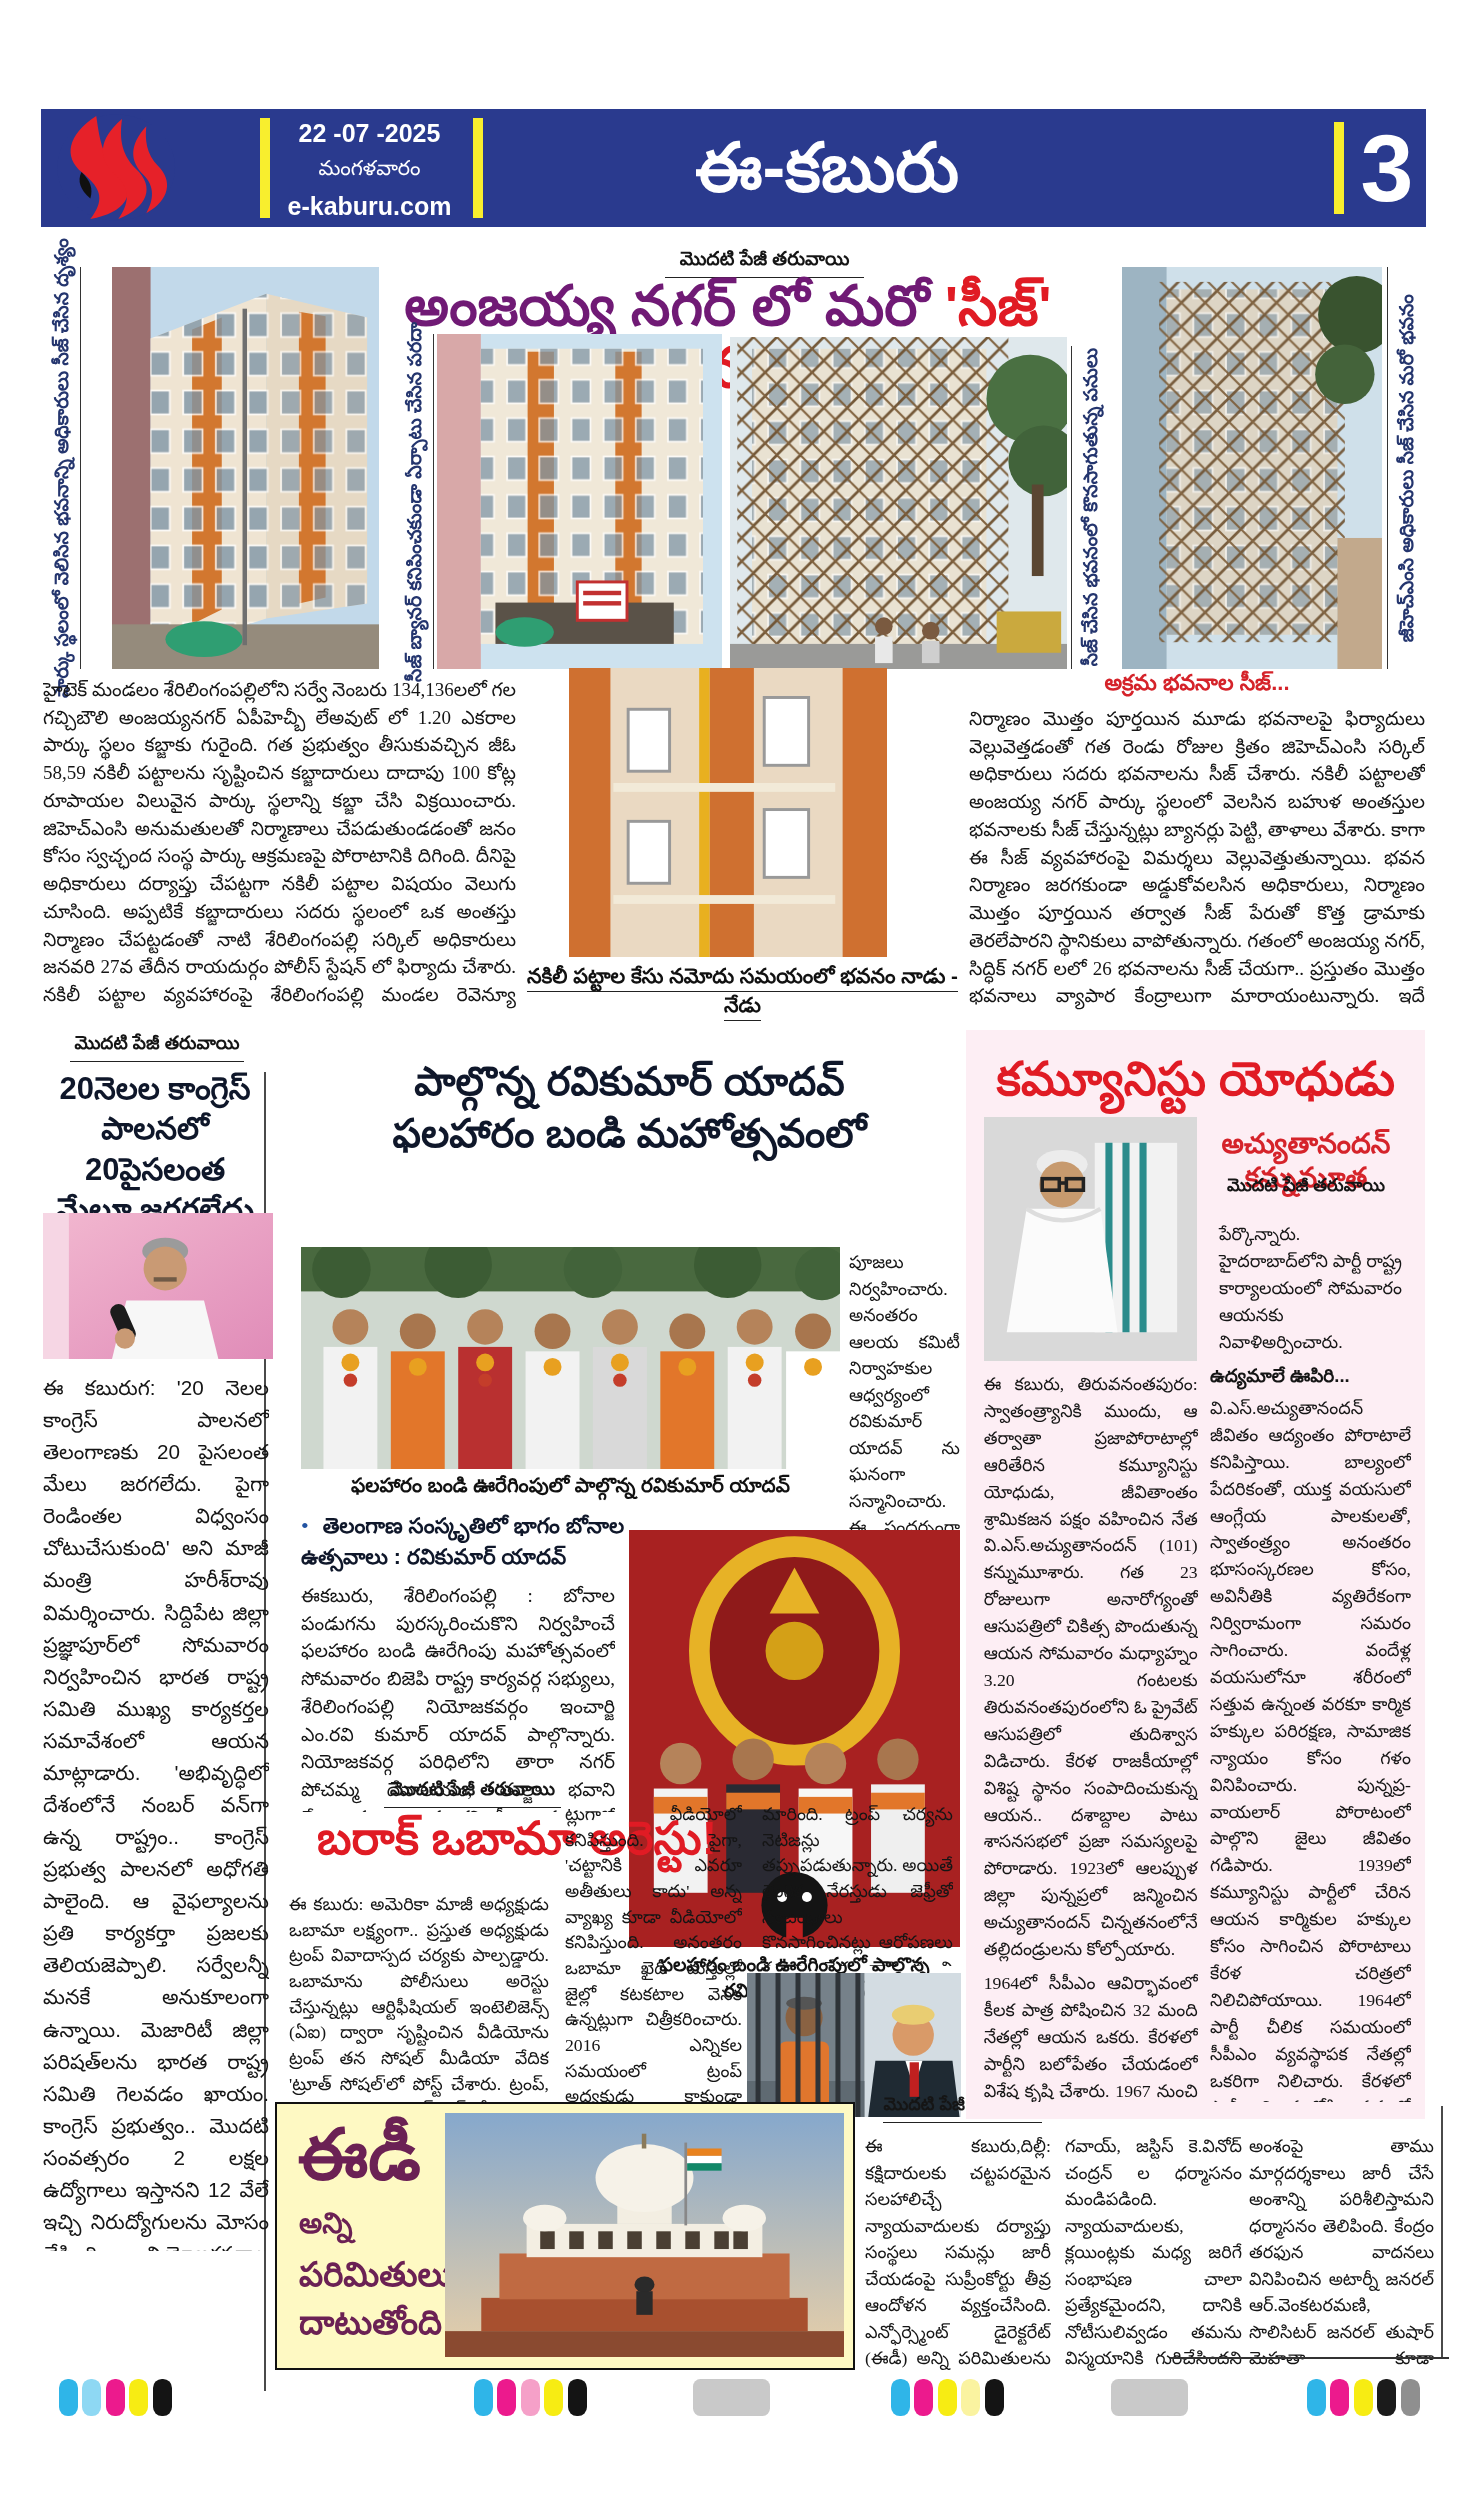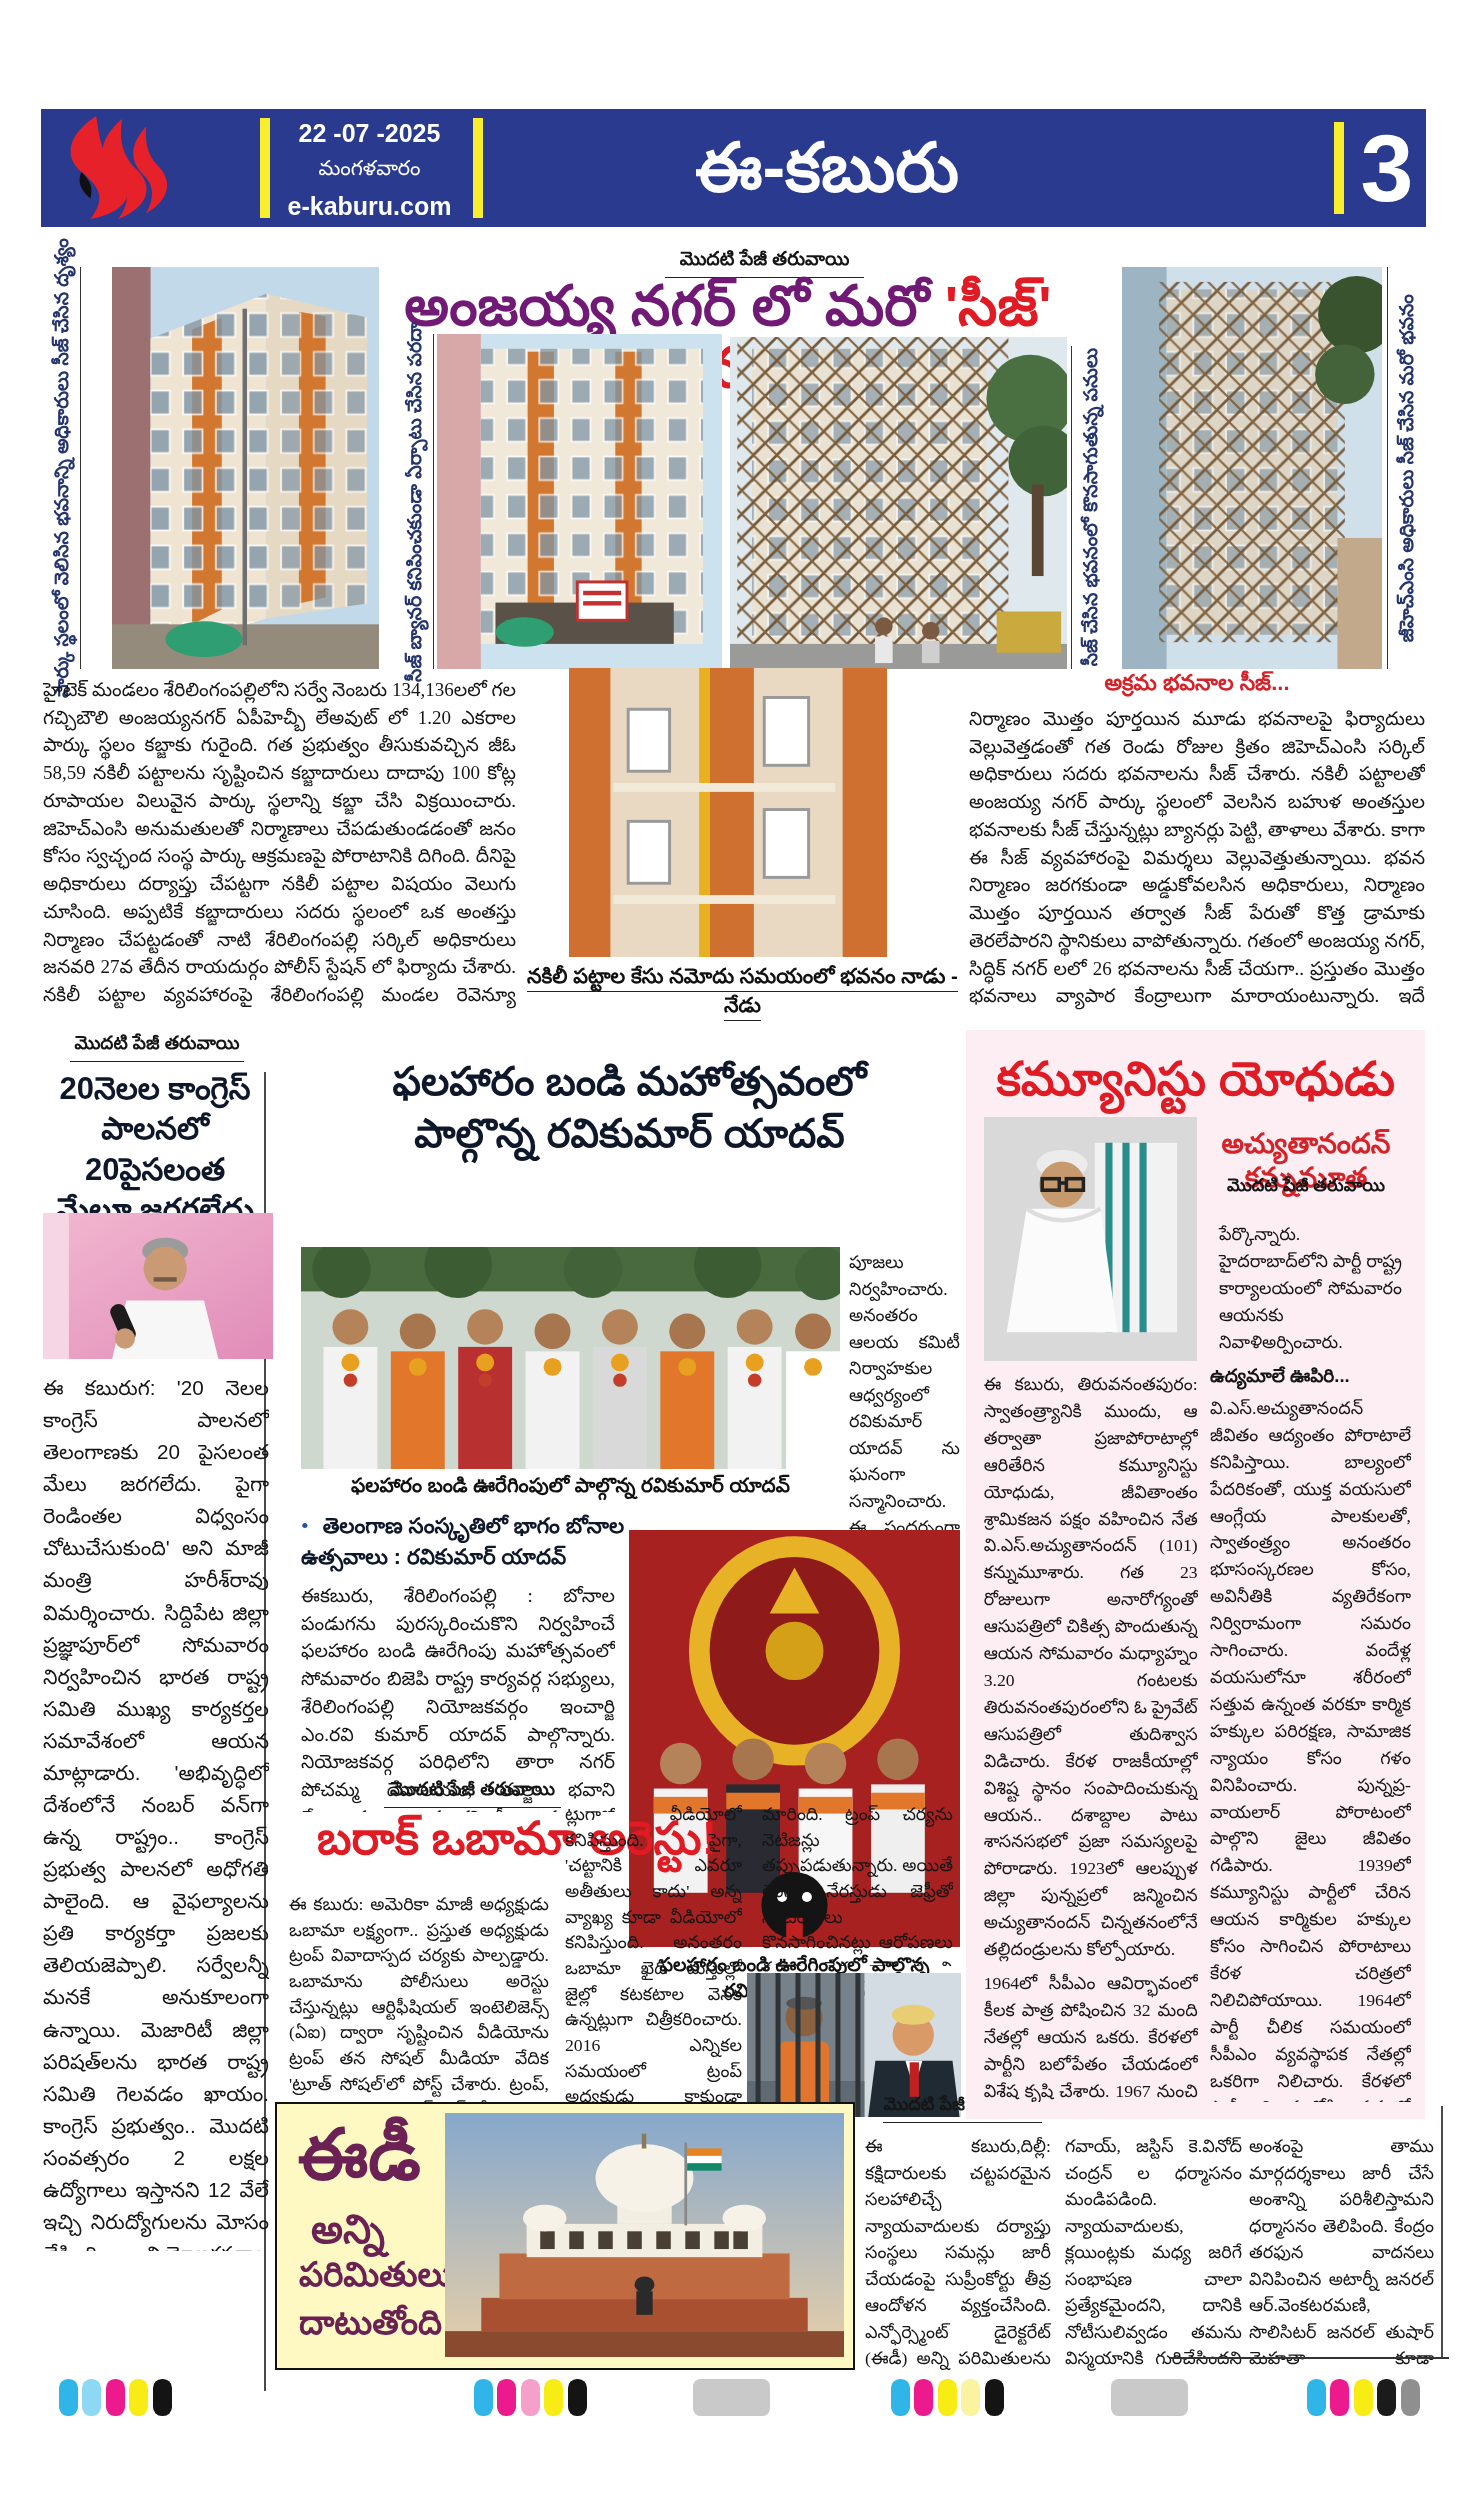--- a/index.html
+++ b/index.html
@@ -188,22 +188,22 @@
     <rect x="77" y="44" width="16" height="3" fill="#6f5a46"></rect>
     <path d="M58,60 L112,60 L122,100 L48,100 Z" fill="#f7f7f7"></path>
     <rect x="50" y="62" width="11" height="27" rx="5" fill="#1c1c1c" transform="rotate(-24 55 75)"></rect>
     <circle cx="57" cy="86" r="7" fill="#c99a74"></circle>
   </svg>
   <div class="abs clip" style="left:43px;top:1372px;width:226px;height:879px;">
     <p class="jst" style="margin:0;font-size:20.7px;line-height:1.55;font-family:'Liberation Sans',sans-serif;">ఈ కబురుగ: '20 నెలల కాంగ్రెస్ పాలనలో తెలంగాణకు 20 పైసలంత మేలు జరగలేదు. పైగా రెండింతల విధ్వంసం చోటుచేసుకుంది' అని మాజీ మంత్రి హరీశ్‌రావు విమర్శించారు. సిద్దిపేట జిల్లా ప్రజ్ఞాపూర్‌లో సోమవారం నిర్వహించిన భారత రాష్ట్ర సమితి ముఖ్య కార్యకర్తల సమావేశంలో ఆయన మాట్లాడారు. 'అభివృద్ధిలో దేశంలోనే నంబర్ వన్‌గా ఉన్న రాష్ట్రం.. కాంగ్రెస్ ప్రభుత్వ పాలనలో అధోగతి పాలైంది. ఆ వైఫల్యాలను ప్రతి కార్యకర్తా ప్రజలకు తెలియజెప్పాలి. సర్వేలన్నీ మనకే అనుకూలంగా ఉన్నాయి. మెజారిటీ జిల్లా పరిషత్‌లను భారత రాష్ట్ర సమితి గెలవడం ఖాయం. కాంగ్రెస్ ప్రభుత్వం.. మొదటి సంవత్సరం 2 లక్షల ఉద్యోగాలు ఇస్తానని 12 వేలే ఇచ్చి నిరుద్యోగులను మోసం చేసింది. నియోజకవర్గాల కోసం ఈ ప్రభుత్వాన్ని అడిగితే కేసులు పెడుతున్నారు. పల్లెలకు పైసా నిధులు విడుదల చేయడం లేదు. తెలంగాణలో ఒక అబ్బాయి, ఆంధ్రాలో ఒక అమ్మాయి అని చంద్రబాబు ఓ సందర్భంలో అన్నారు. కానీ, ఇప్పుడు పరిస్థితి తలకిందులైంది. ప్రభుత్వ తీరుపై ప్రతి 2 వారాలకు ఉద్యమం కొనసాగే పరిస్థితి ఉంది' అని హరీశ్‌రావు వ్యాఖ్యానించారు. కేసీఆర్ వేయించిన రోడ్లపై పడ్డ గుంతలు పూడ్చలేని.. ప్రజలకు తాగునీళ్లు ఇవ్వలేని కాంగ్రెస్ ప్రభుత్వానికి వచ్చే ఎన్నికల్లో ఓట్లడిగే హక్కు లేదని ధ్వజమెత్తారు.</p>
   </div>
 
   <div class="abs blue-hl ctr" style="left:301px;top:1055px;width:657px;font-size:40px;line-height:1.3;">
+    <div>పాల్గొన్న రవికుమార్ యాదవ్</div>
     <div>ఫలహారం బండి మహోత్సవంలో</div>
-    <div>పాల్గొన్న రవికుమార్ యాదవ్</div>
   </div>
   <svg class="abs" style="left:301px;top:1247px;" width="539" height="222" viewBox="0 0 240 100" preserveAspectRatio="none">
     <rect width="240" height="100" fill="#cfd8cf"></rect>
     <rect width="240" height="20" fill="#49693f"></rect>
     <circle cx="18" cy="10" r="13" fill="#3c5c34"></circle>
       <circle cx="70" cy="8" r="15" fill="#3c5c34"></circle>
       <circle cx="130" cy="10" r="13" fill="#42633a"></circle>
       <circle cx="190" cy="8" r="15" fill="#3c5c34"></circle>
       <circle cx="232" cy="12" r="12" fill="#42633a"></circle>
     <g>
@@ -307,21 +307,21 @@
     <rect x="165" y="0" width="135" height="200" fill="#d3dce2"></rect>
     <path d="M180,122 L288,122 L298,200 L170,200 Z" fill="#1f2a33"></path>
     <polygon points="222,122 246,122 234,160" fill="#ffffff"></polygon>
     <rect x="228" y="124" width="13" height="48" fill="#c02020"></rect>
     <circle cx="233" cy="86" r="29" fill="#d99a68"></circle>
     <ellipse cx="233" cy="58" rx="30" ry="14" fill="#e9cd72"></ellipse>
   </svg>
 
   <div class="abs" style="left:275px;top:2102px;width:576px;height:264px;border:2.2px solid #111;background:#fef9c3;">
     <div class="abs ed-t" style="left:20.7px;top:14.8px;font-size:71px;line-height:1.0;">ఈడీ</div>
-    <div class="abs ed-t" style="left:34px;top:103px;font-size:40px;">అన్ని</div>
+    <div class="abs ed-t" style="left:22px;top:103px;font-size:29px;">అన్ని</div>
     <div class="abs ed-t" style="left:22px;top:151px;font-size:34px;">పరిమితులు</div>
     <div class="abs ed-t" style="left:22px;top:199px;font-size:34px;">దాటుతోంది</div>
     <svg class="abs" style="left:168px;top:8.9px;" width="399" height="244" viewBox="0 0 440 330" preserveAspectRatio="none">
       <defs>
           <linearGradient id="sg" x1="0" y1="0" x2="0" y2="1">
             <stop offset="0" stop-color="#86a8cc"></stop>
             <stop offset="1" stop-color="#e8cfa8"></stop>
           </linearGradient>
         </defs>
       <rect width="440" height="330" fill="url(#sg)"></rect>

